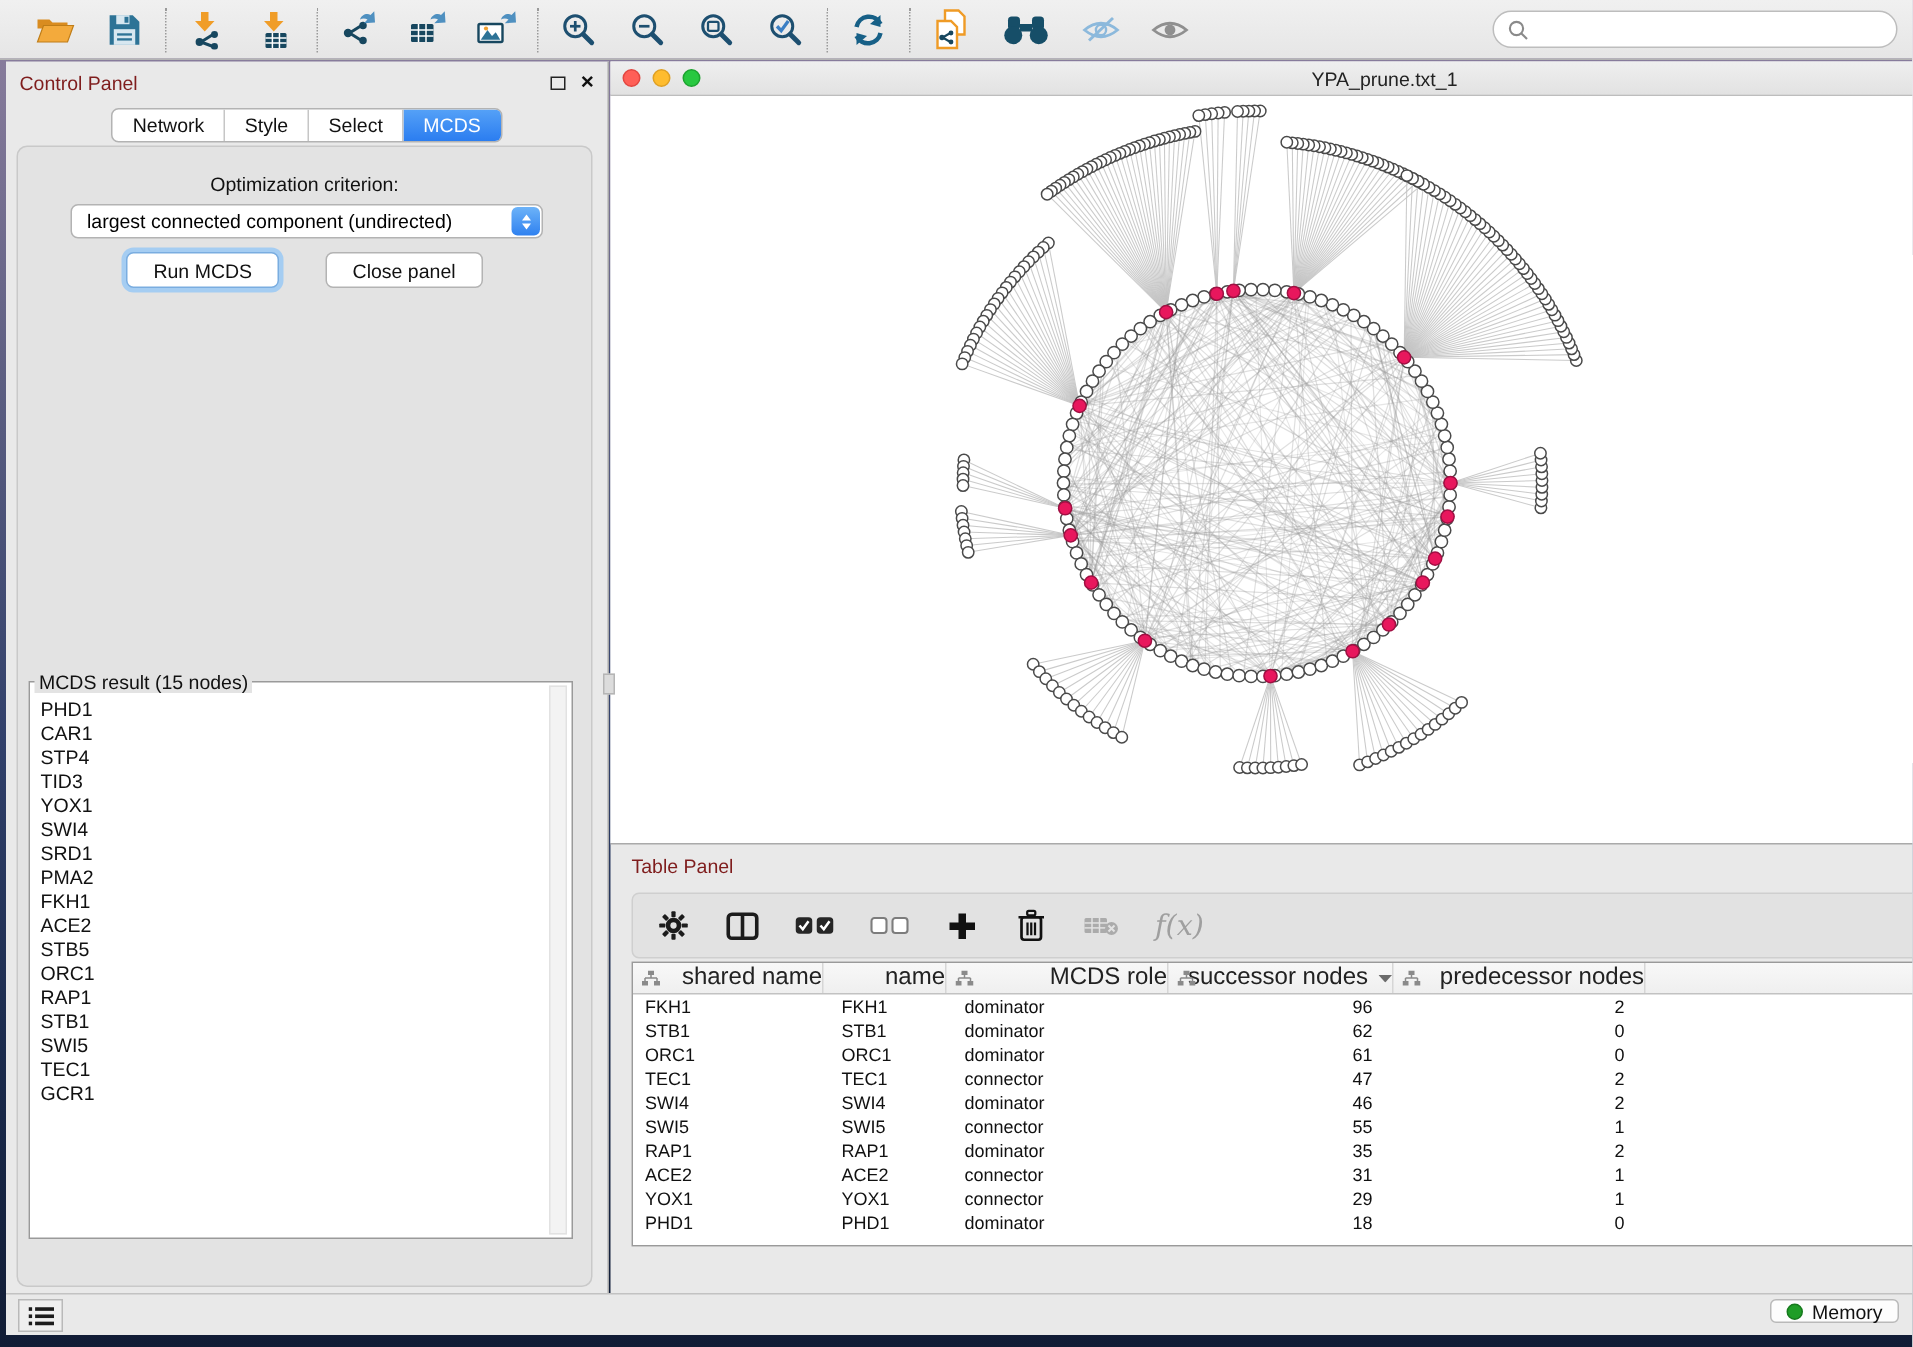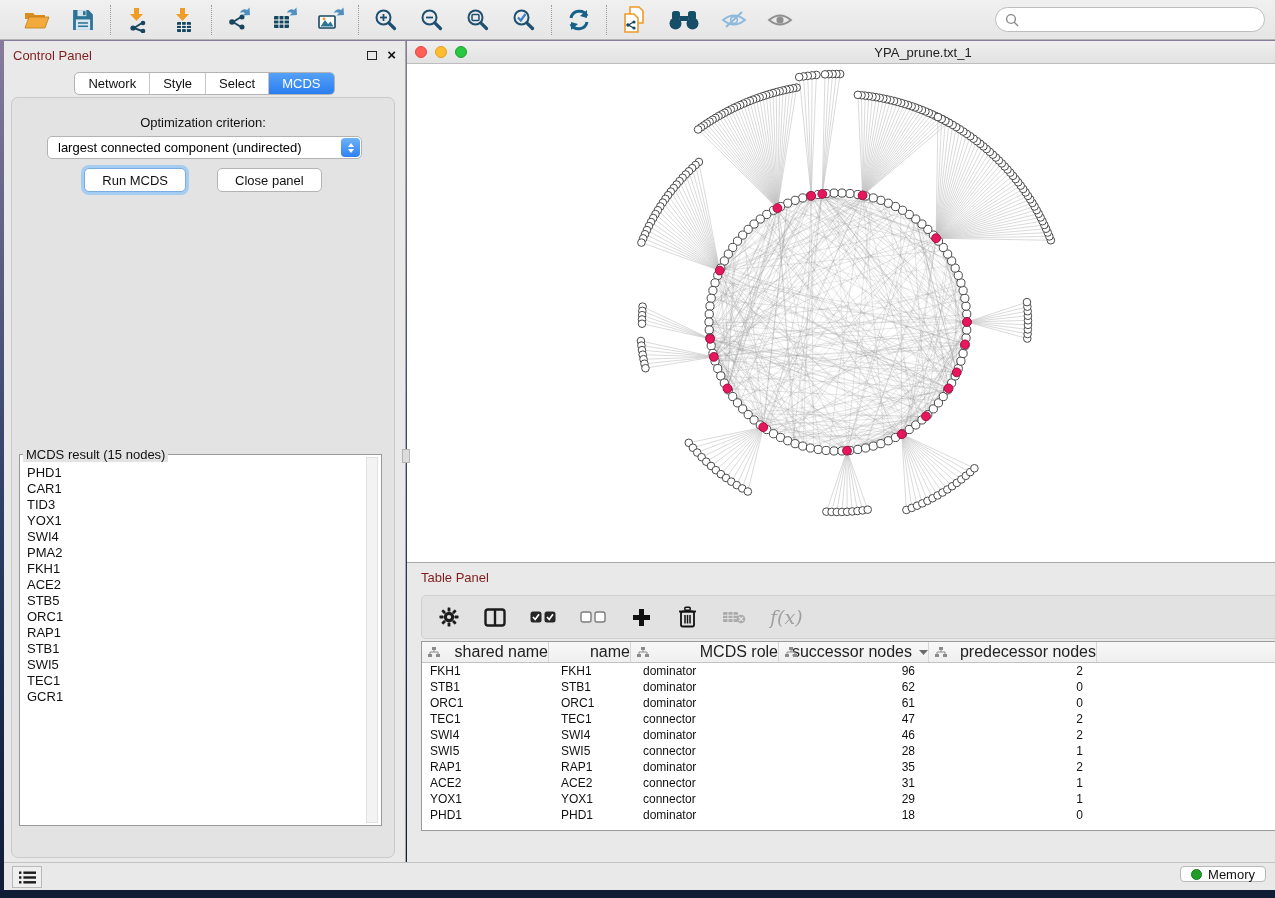--- a/index.html
+++ b/index.html
@@ -309,23 +309,25 @@
       </div>
       <div class="btn-row">
         <button class="btn focused">Run MCDS</button>
         <button class="btn">Close panel</button>
       </div>
       <div class="mcds-fieldset">
         <span class="mcds-legend">MCDS result (15 nodes)</span>
         <div class="mcds-list" id="mcds-list">
             <div class="mcds-item">PHD1</div>
             <div class="mcds-item">CAR1</div>
+            <div class="mcds-item">STP4</div>
             <div class="mcds-item">TID3</div>
             <div class="mcds-item">YOX1</div>
             <div class="mcds-item">SWI4</div>
+            <div class="mcds-item">SRD1</div>
             <div class="mcds-item">PMA2</div>
             <div class="mcds-item">FKH1</div>
             <div class="mcds-item">ACE2</div>
             <div class="mcds-item">STB5</div>
             <div class="mcds-item">ORC1</div>
             <div class="mcds-item">RAP1</div>
             <div class="mcds-item">STB1</div>
             <div class="mcds-item">SWI5</div>
             <div class="mcds-item">TEC1</div>
             <div class="mcds-item">GCR1</div>
@@ -1423,21 +1425,21 @@
               <div class="td td1">SWI4</div>
               <div class="td td2">dominator</div>
               <div class="td td3">46</div>
               <div class="td td4">2</div>
               <div class="td"></div>
             </div>
             <div class="trow">
               <div class="td td0">SWI5</div>
               <div class="td td1">SWI5</div>
               <div class="td td2">connector</div>
-              <div class="td td3">28</div>
+              <div class="td td3">55</div>
               <div class="td td4">1</div>
               <div class="td"></div>
             </div>
             <div class="trow">
               <div class="td td0">RAP1</div>
               <div class="td td1">RAP1</div>
               <div class="td td2">dominator</div>
               <div class="td td3">35</div>
               <div class="td td4">2</div>
               <div class="td"></div>

